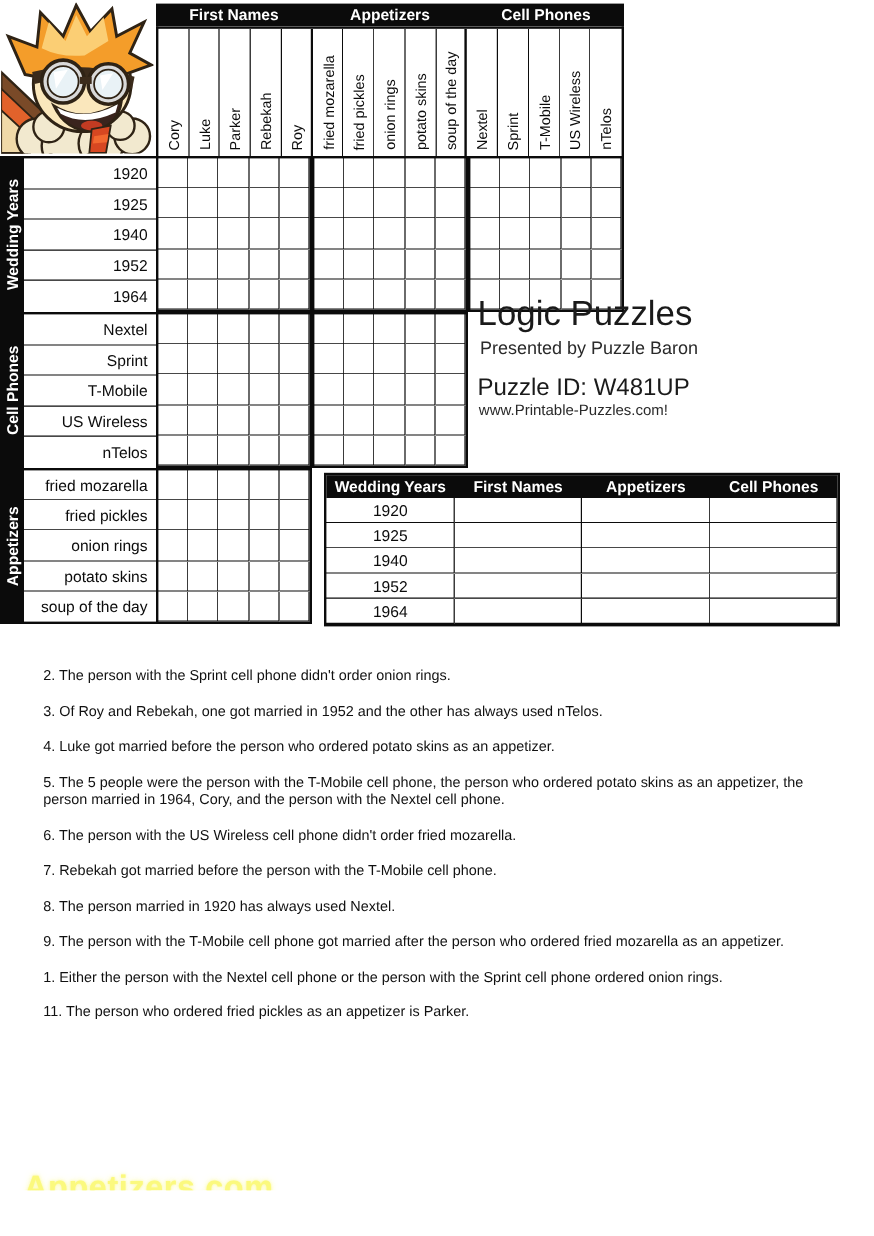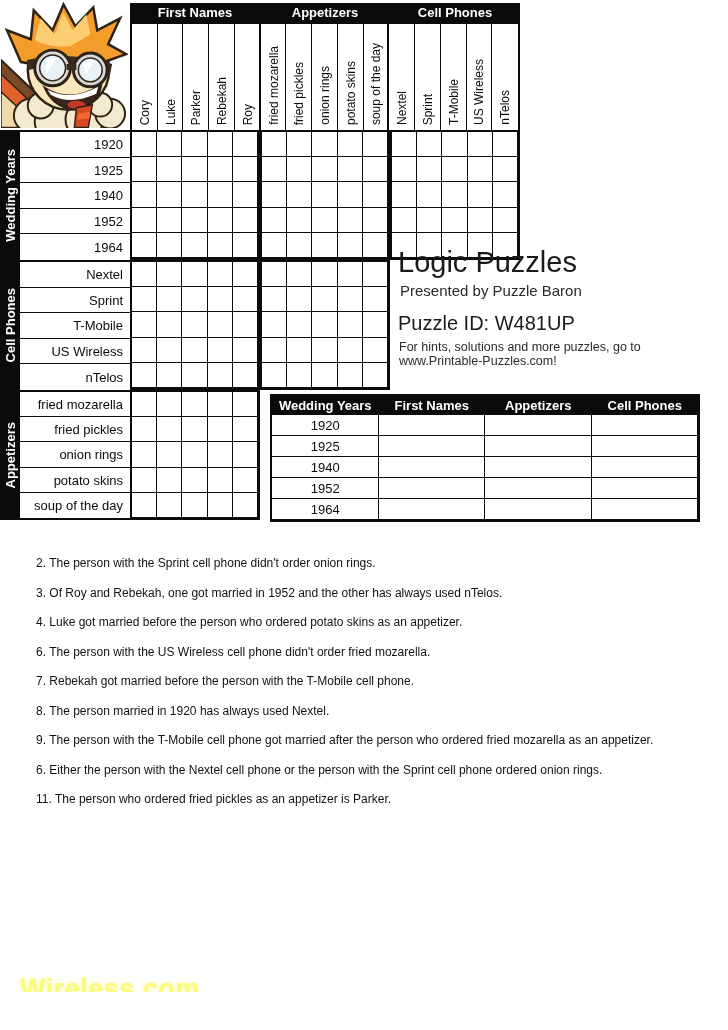--- a/index.html
+++ b/index.html
@@ -360,21 +360,20 @@
     <div class="rowlabel">fried pickles</div>
     <div class="rowlabel">onion rings</div>
     <div class="rowlabel">potato skins</div>
     <div class="rowlabel">soup of the day</div>
   </div>
 
   <div class="titleblock">
     <h1 class="t1">Logic Puzzles</h1>
     <div class="t2">Presented by Puzzle Baron</div>
     <div class="t3">Puzzle ID: W481UP</div>
-    <div class="t4">For hints, solutions and more puzzles, go to</div>
     <div class="t5">www.Printable-Puzzles.com!</div>
   </div>
 
   <div class="anstable">
     <div class="anshead">
       <span>Wedding Years</span>
       <span>First Names</span>
       <span>Appetizers</span>
       <span>Cell Phones</span>
     </div>
@@ -399,23 +398,24 @@
       <div class="anscell"></div>
       <div class="anscell"></div>
       <div class="anscell"></div>
     </div>
   </div>
 
   <div class="clues">
     <p>2. The person with the Sprint cell phone didn't order onion rings.</p>
     <p>3. Of Roy and Rebekah, one got married in 1952 and the other has always used nTelos.</p>
     <p>4. Luke got married before the person who ordered potato skins as an appetizer.</p>
+    <p>5. The 5 people were  the person with the T-Mobile cell phone, the person who ordered potato skins as an appetizer, the person married in 1964, Cory,  and the person with the Nextel cell phone.</p>
     <p>6. The person with the US Wireless cell phone didn't order fried mozarella.</p>
     <p>7. Rebekah got married before the person with the T-Mobile cell phone.</p>
     <p>8. The person married in 1920 has always used Nextel.</p>
     <p>9. The person with the T-Mobile cell phone got married after the person who ordered fried mozarella as an appetizer.</p>
-    <p>6. Either the person with the Nextel cell phone or the person with the Sprint cell phone ordered onion rings.</p>
+    <p>1. Either the person with the Nextel cell phone or the person with the Sprint cell phone ordered onion rings.</p>
     <p>11. The person who ordered fried pickles as an appetizer is Parker.</p>
   </div>
 
-  <div class="watermark">Wireless.com</div>
+  <div class="watermark">Appetizers.com</div>
 
 </div>
 
 </body></html>

